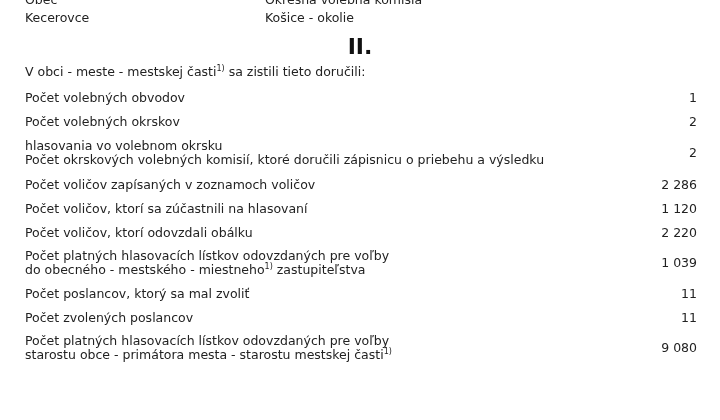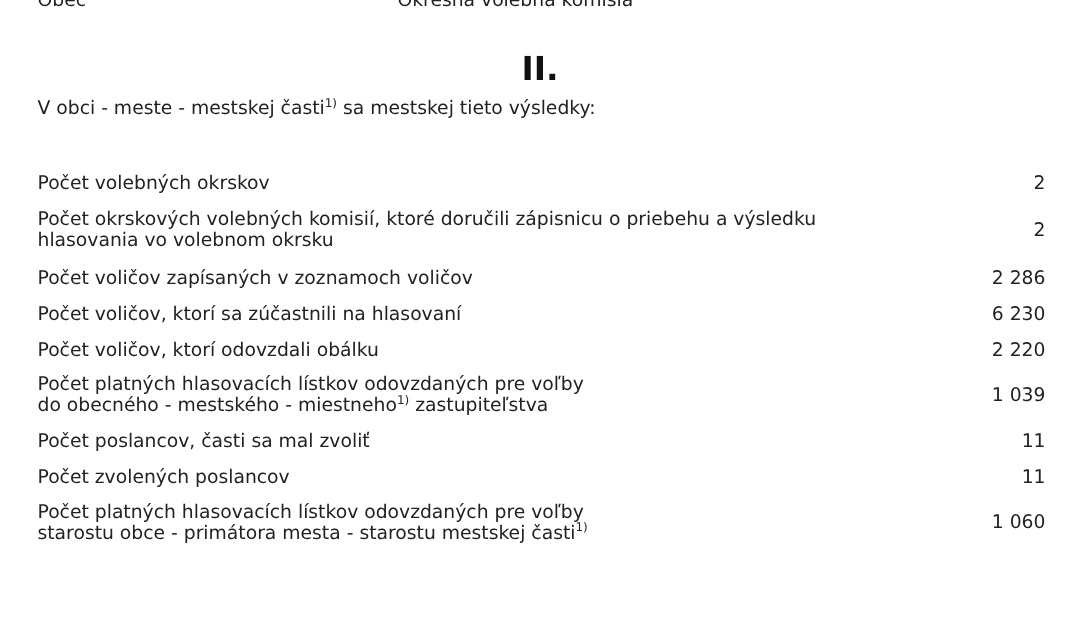--- a/index.html
+++ b/index.html
@@ -80,75 +80,83 @@
   </style>
 </head>
 <body>
 
 <div class="page">
 
   <div class="header-row" style="top:-8px;">
     <span class="col1">Obec</span>
     <span class="col2">Okresná volebná komisia</span>
   </div>
+  <div class="header-row" style="top:10px;">
+    <span class="col1">Kecerovce</span>
+    <span class="col2">Košice - okolie</span>
+  </div>
 
   <div class="section-title">II.</div>
 
   <div class="intro">
-    <span>V obci - meste - mestskej časti</span><sup>1)</sup><span> sa mestskej tieto výsledky:</span>
+    <span>V obci - meste - mestskej časti</span><sup>1)</sup><span> sa zistili tieto doručili:</span>
   </div>
 
+  <div class="row" style="top:90px;height:16px;">
+    <div class="label"><span>Počet volebných obvodov</span></div>
+    <div class="value">1</div>
+  </div>
 
   <div class="row" style="top:114px;height:16px;justify-content:space-between;">
     <div class="label"><span>Počet volebných okrskov</span></div>
     <div class="value">2</div>
   </div>
 
   <div class="row" style="top:138px;height:30px;">
     <div class="label">
+      <div>hlasovania vo volebnom okrsku</div>
       <div>Počet okrskových volebných komisií, ktoré doručili zápisnicu o priebehu a výsledku</div>
-      <div>hlasovania vo volebnom okrsku</div>
     </div>
     <div class="value">2</div>
   </div>
 
   <div class="row" style="top:177px;height:16px;">
     <div class="label"><span>Počet voličov zapísaných v zoznamoch voličov</span></div>
     <div class="value">2 286</div>
   </div>
 
   <div class="row" style="top:201px;height:16px;justify-content:center;">
     <div class="label"><span>Počet voličov, ktorí sa zúčastnili na hlasovaní</span></div>
-    <div class="value">6 230</div>
+    <div class="value">1 120</div>
   </div>
 
   <div class="row" style="top:225px;height:16px;justify-content:center;">
     <div class="label"><span>Počet voličov, ktorí odovzdali obálku</span></div>
     <div class="value">2 220</div>
   </div>
 
   <div class="row" style="top:248px;height:30px;">
     <div class="label">
       <div>Počet platných hlasovacích lístkov odovzdaných pre voľby</div>
       <div><span>do obecného - mestského - miestneho</span><sup>1)</sup><span> zastupiteľstva</span></div>
     </div>
     <div class="value">1 039</div>
   </div>
 
   <div class="row" style="top:286px;height:16px;">
-    <div class="label"><span>Počet poslancov, časti sa mal zvoliť</span></div>
+    <div class="label"><span>Počet poslancov, ktorý sa mal zvoliť</span></div>
     <div class="value">11</div>
   </div>
 
   <div class="row" style="top:310px;height:16px;">
     <div class="label"><span>Počet zvolených poslancov</span></div>
     <div class="value">11</div>
   </div>
 
   <div class="row" style="top:333px;height:30px;">
     <div class="label">
       <div>Počet platných hlasovacích lístkov odovzdaných pre voľby</div>
       <div><span>starostu obce - primátora mesta - starostu mestskej časti</span><sup>1)</sup><span></span></div>
     </div>
-    <div class="value">1 060</div>
+    <div class="value">9 080</div>
   </div>
 
 </div>
 
 </body></html>

